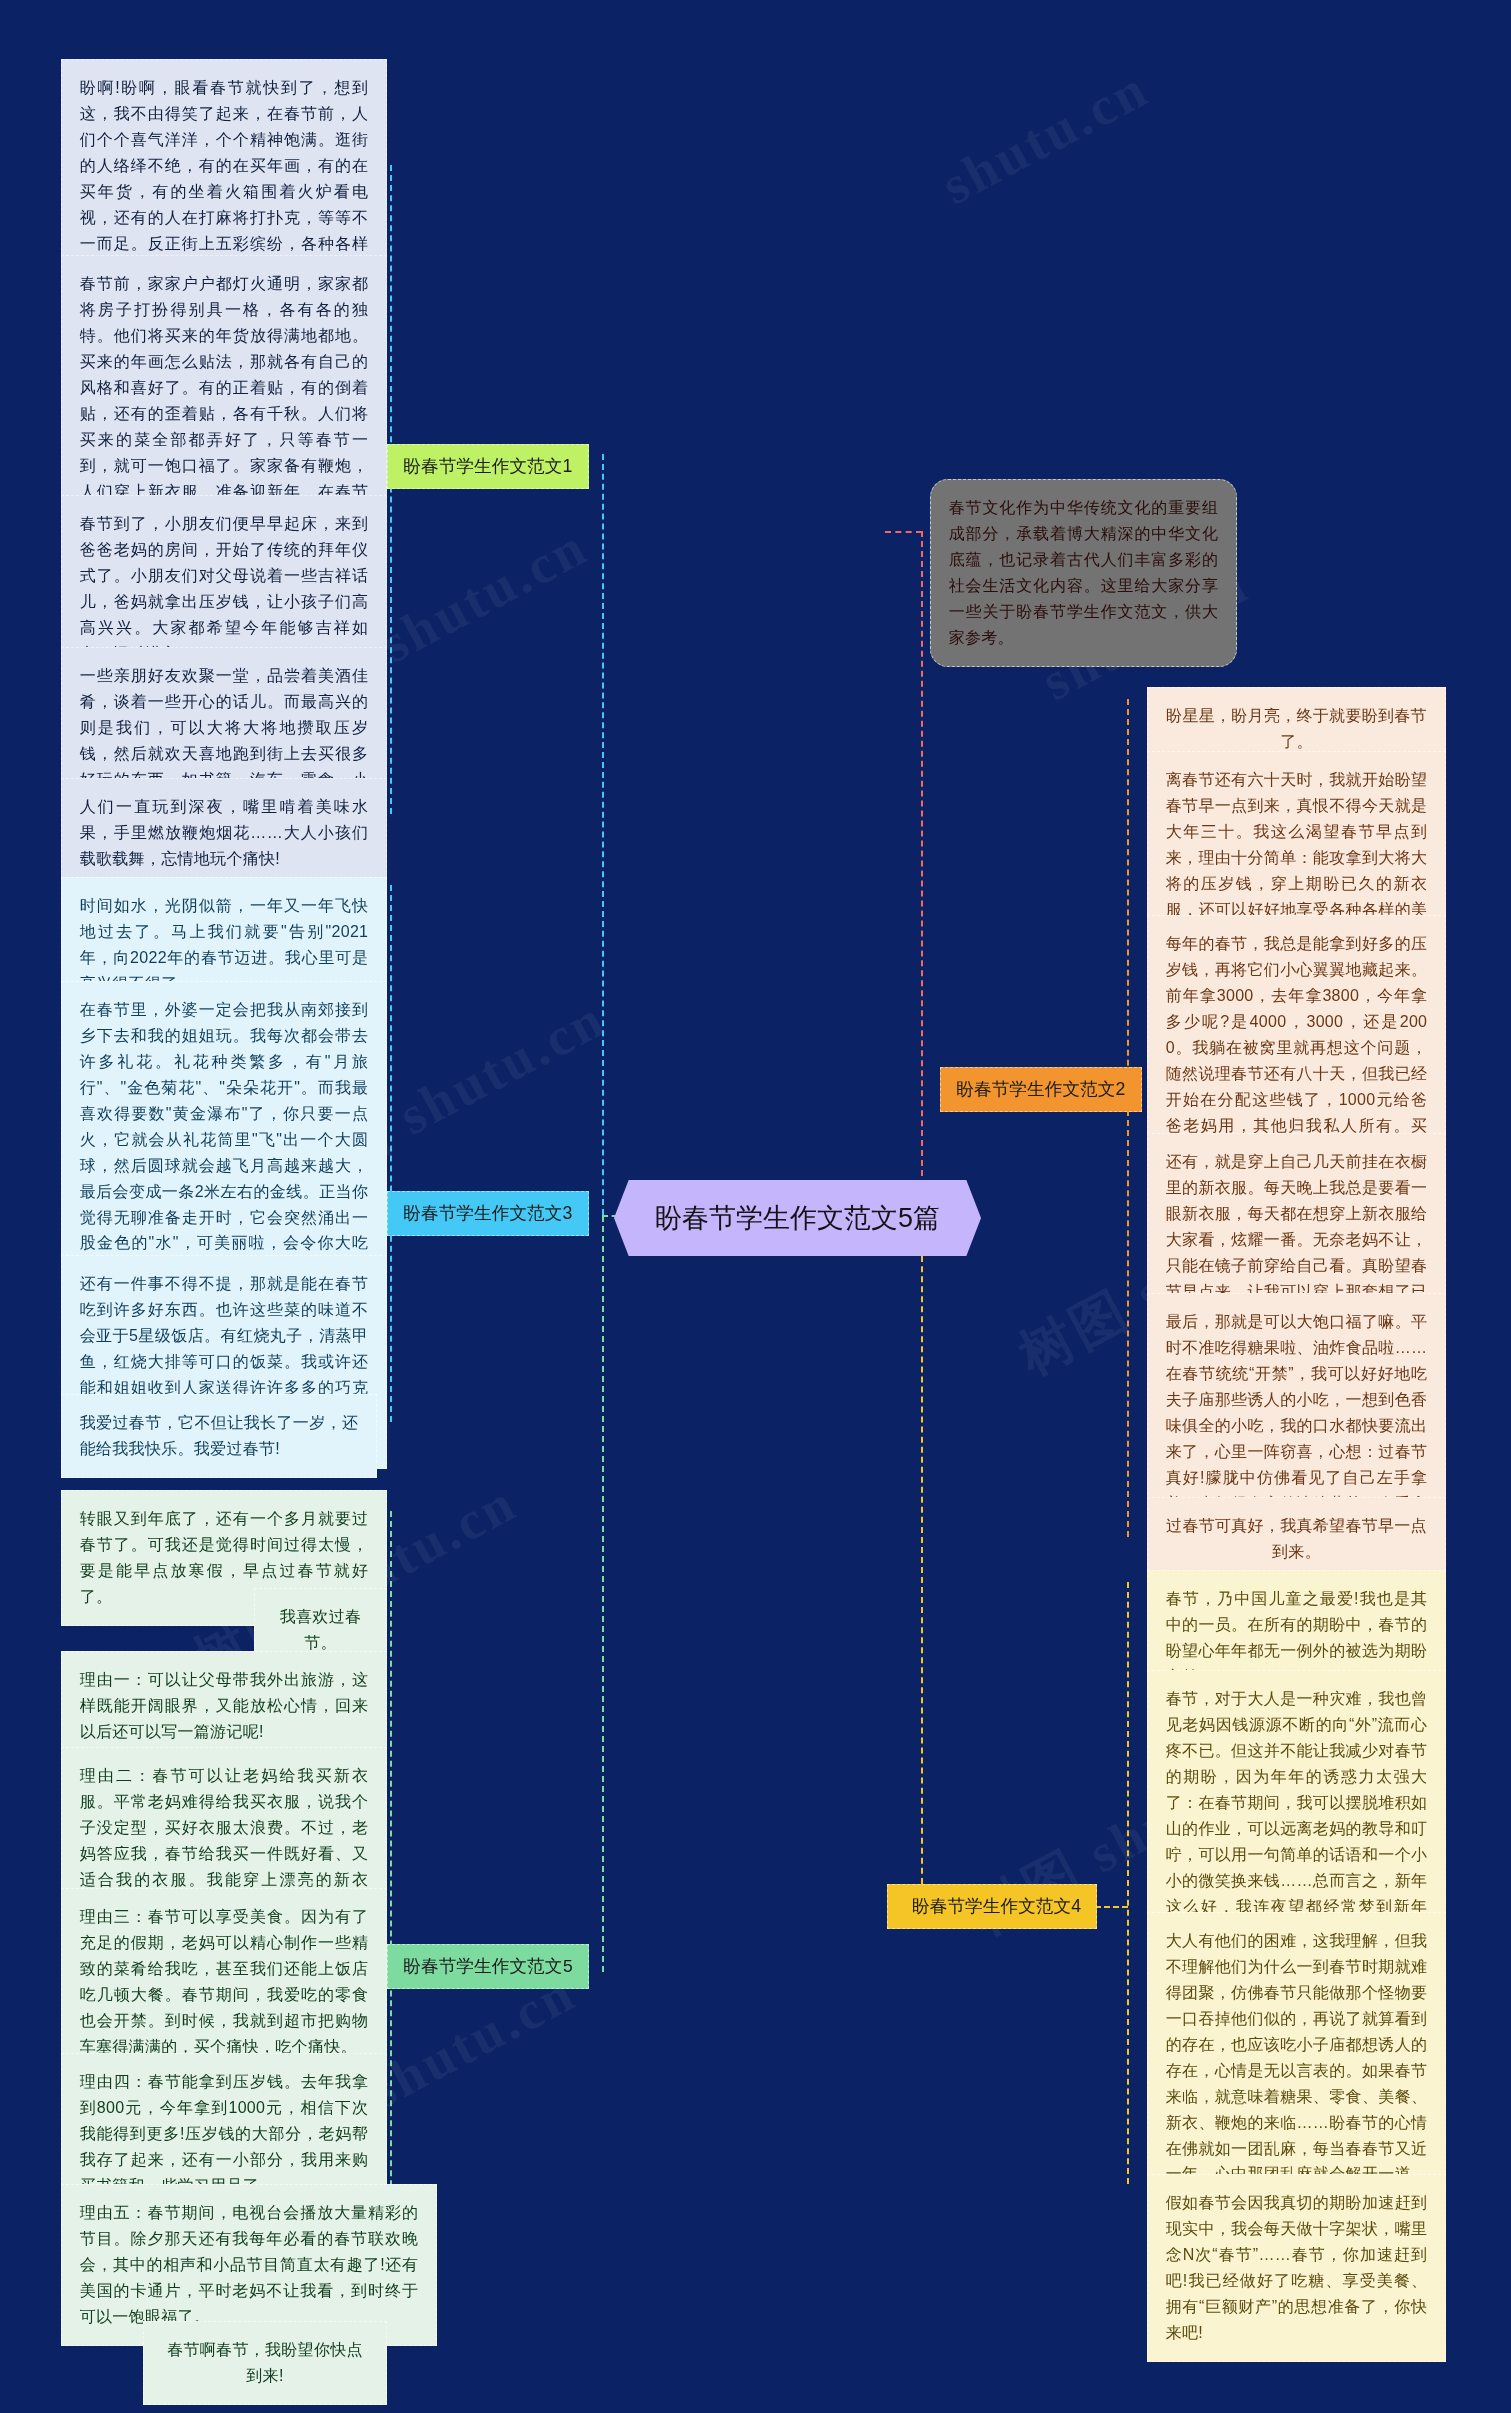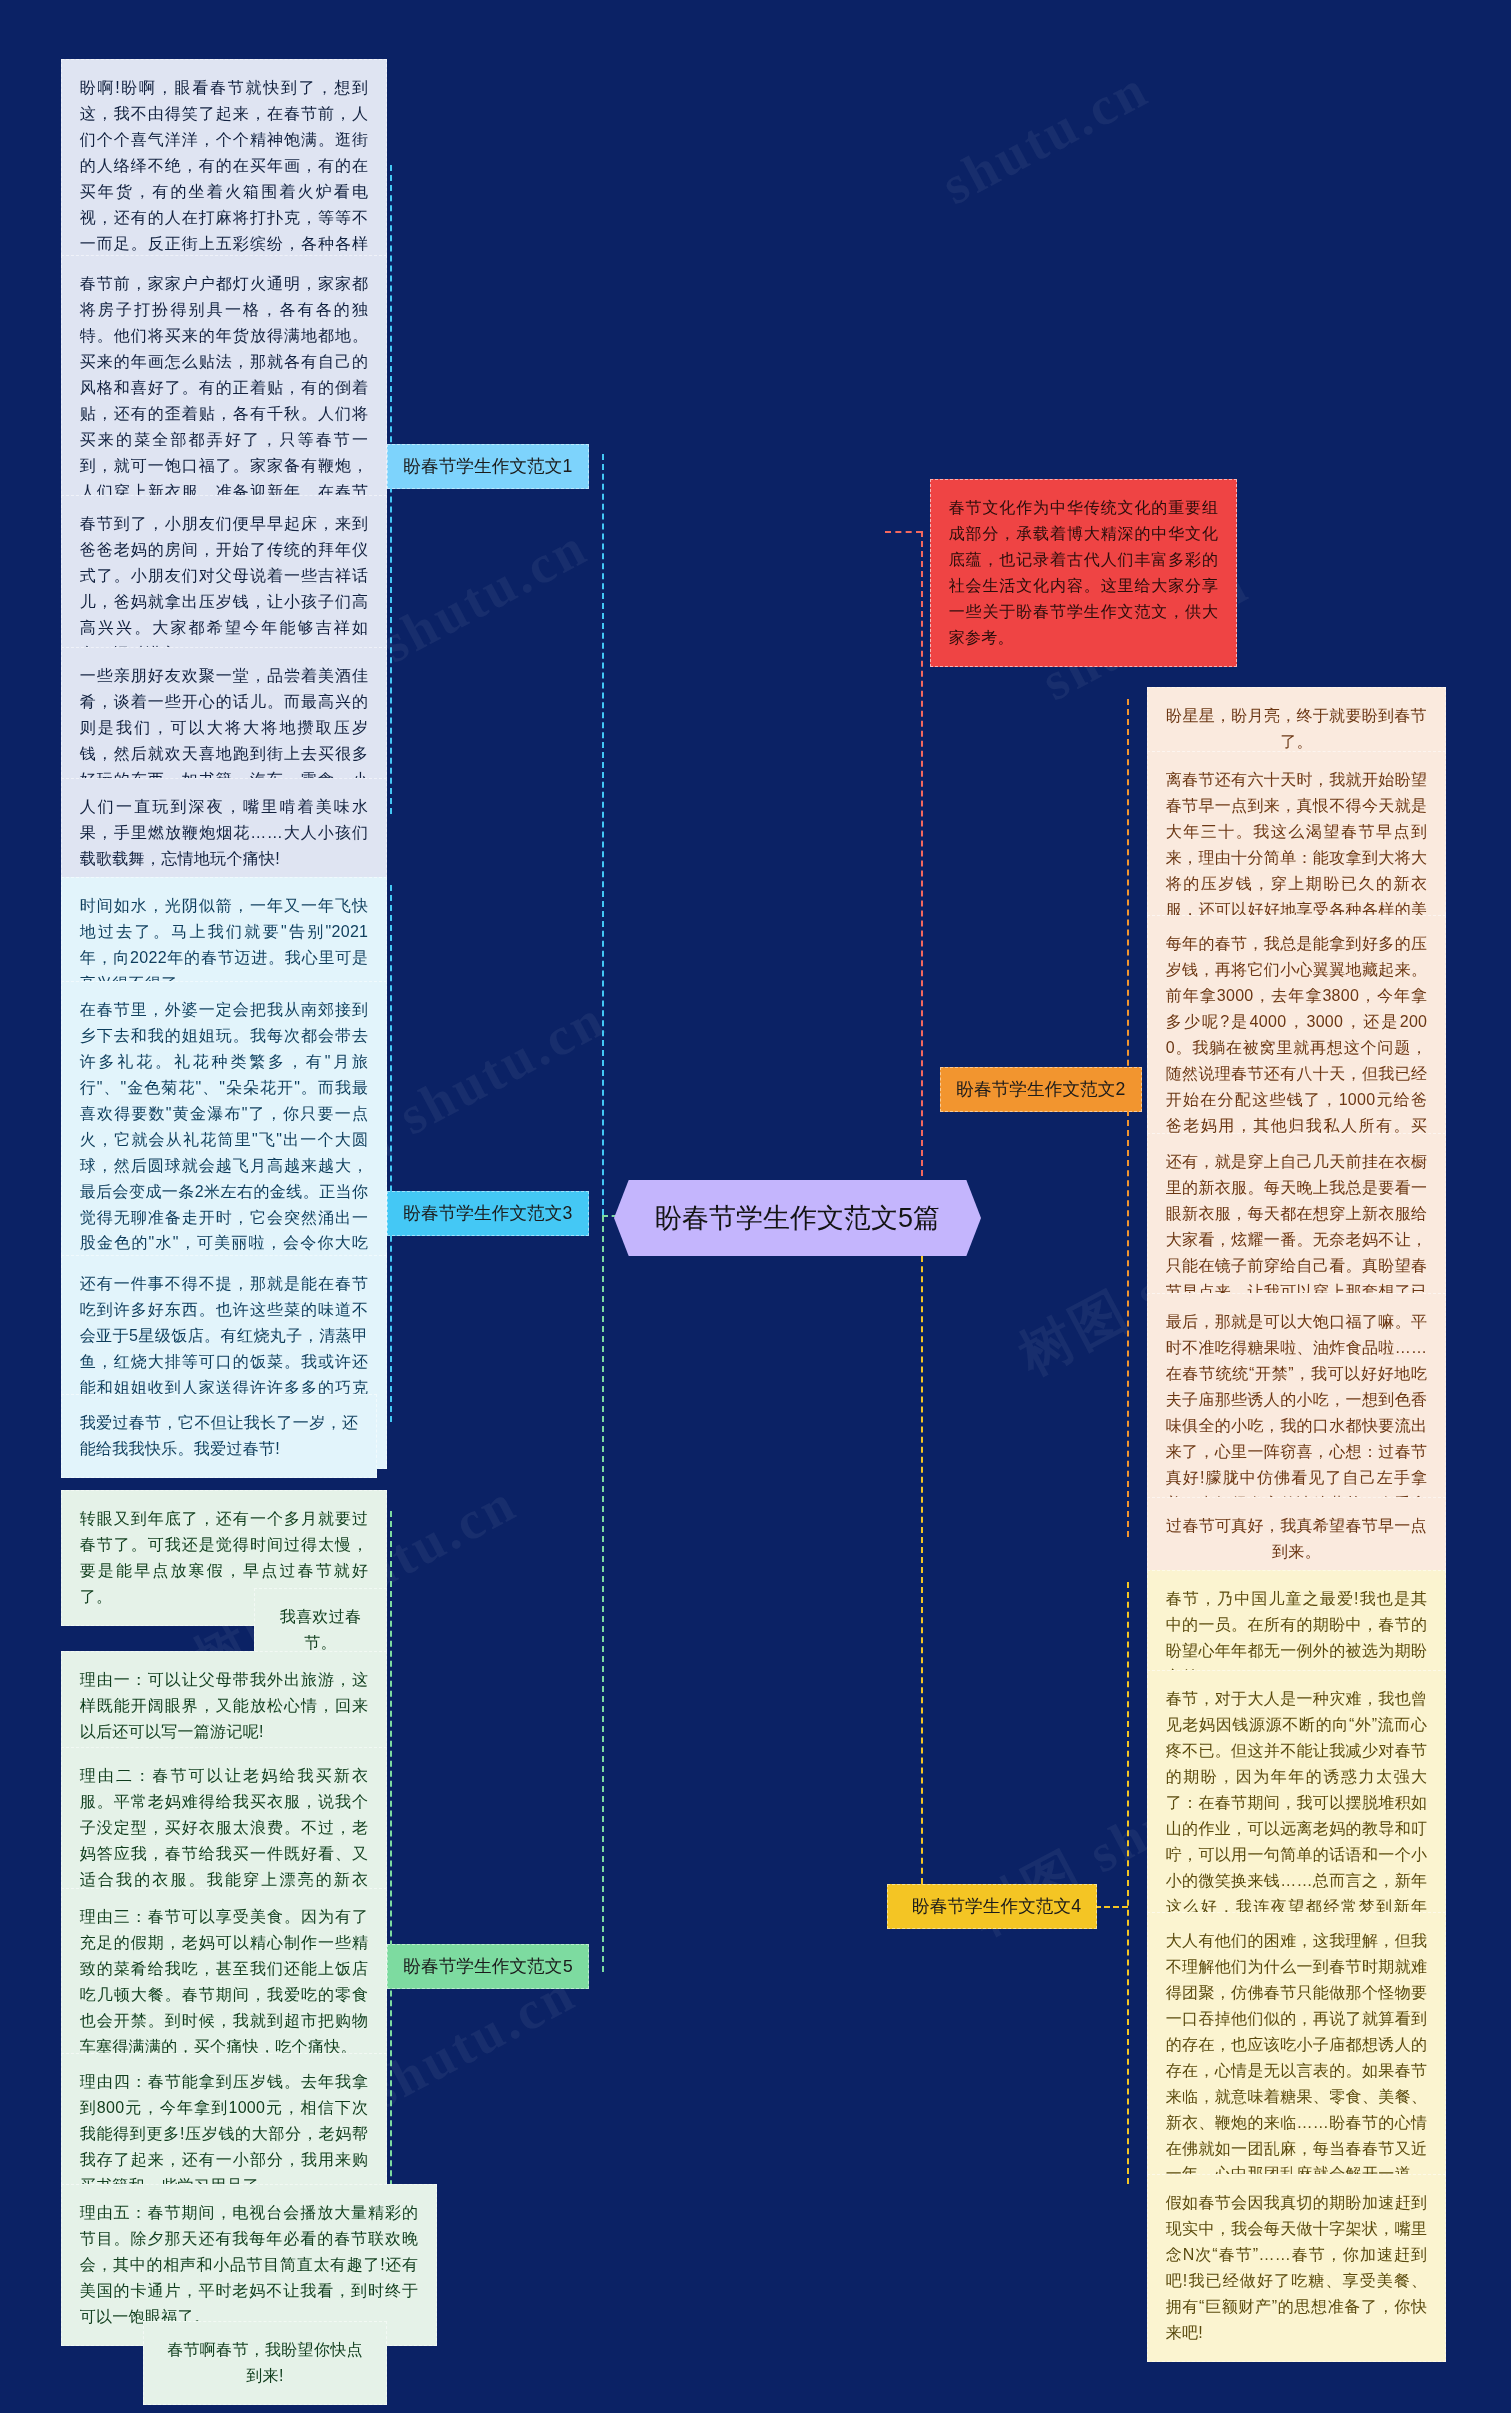--- a/index.html
+++ b/index.html
@@ -53,26 +53,26 @@
     color:#141414;
     font-size:27px;
     padding:20px 41px;
     clip-path: polygon(4% 0, 96% 0, 100% 50%, 96% 100%, 4% 100%, 0 50%);
     white-space:nowrap;
     box-shadow:0 1.2px 3.5px rgba(0,0,0,.35);
   }
 
   
   .c1   { background:#dfe4f2; color:#10203e; }   
-  .c1b  { background:#7dd3fc; }                   
+  .c1b  { background:#bef264; }                   
   .c3   { background:#e2f4fb; color:#0d3d5c; }   
   .c3b  { background:#44c8f5; }                   
   .c5   { background:#e5f2e8; color:#0f3d1c; }   
   .c5b  { background:#7ddba0; }                   
-  .cr   { background:#ef4444; color:#2a0d0b; border-color:rgba(255,255,255,.6);} 
+  .cr   { background:#737373; color:#2a0d0b; border-color:rgba(255,255,255,.6);border-radius:18px;} 
   .c2   { background:#faeade; color:#6b3713; }   
   .c2b  { background:#f2952f; }                   
   .c4   { background:#fbf4d0; color:#5a4a0d; }   
   .c4b  { background:#f4c524; }                   
 </style>
 </head>
 <body>
 
 <div class="wm" style="left:933px; top:106px;">shutu.cn</div>
 <div class="wm" style="left:248px; top:590px;">树图 shutu.cn</div>

